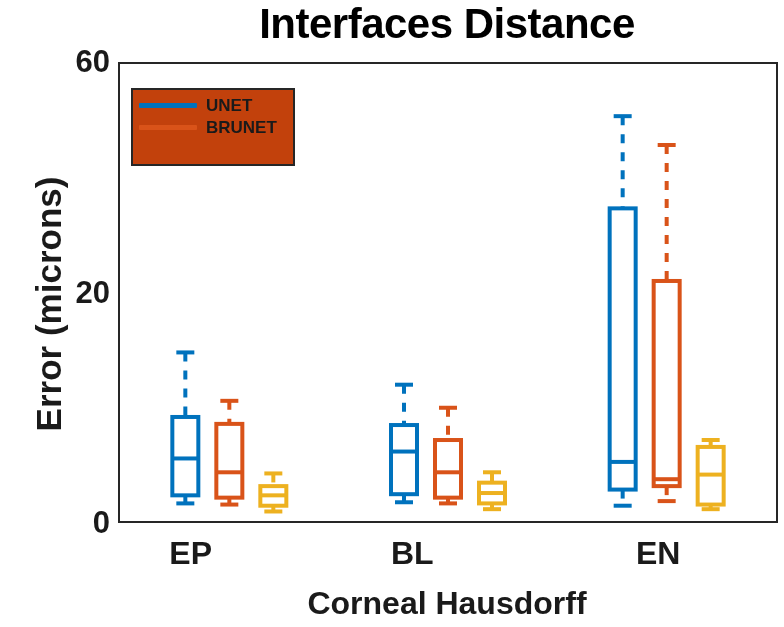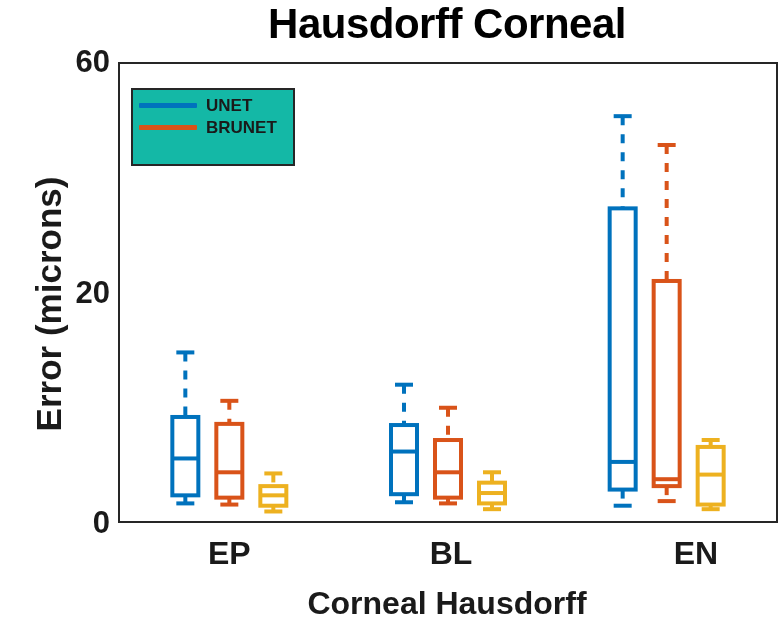--- a/index.html
+++ b/index.html
@@ -70,21 +70,20 @@
   .yticks-holder {
     position: absolute;
     left: 0; top: 0;
     width: 110px;
     height: 627px;
   }
   .xtick {
     position: absolute;
     top: 536px;
     width: 120px;
-    text-align: center;
     font-size: 32px;
     font-weight: bold;
     color: #1a1a1a;
     line-height: 34px;
   }
   #plotbox {
     position: absolute;
     left: 118px;
     top: 62px;
     width: 660px;
@@ -97,21 +96,21 @@
     position: absolute;
     left: 0; top: 0;
   }
   .legend {
     position: absolute;
     left: 131px;
     top: 88px;
     width: 164px;
     height: 78px;
     border: 2px solid #262626;
-    background: #14b8a6;
+    background: #c2410c;
     box-sizing: border-box;
     padding: 4px 6px 4px 6px;
   }
   .legend-row {
     display: flex;
     align-items: center;
     height: 22px;
   }
   .legend-swatch {
     width: 58px;
@@ -126,21 +125,21 @@
     color: #1a1a1a;
     line-height: 17px;
     white-space: nowrap;
   }
 </style>
 </head>
 <body>
 
 <div id="figure">
 
-  <div class="chart-title">Hausdorff Corneal</div>
+  <div class="chart-title">Interfaces Distance</div>
 
   <div class="ylabel">Error (microns)</div>
 
   <div class="yticks-holder" id="ytick-holder">
       <div class="ytick" style="top: 507px;">0</div>
       <div class="ytick" style="top: 276.5px;">20</div>
       <div class="ytick" style="top: 46px;">60</div>
     </div>
 
   <div id="plotbox">

